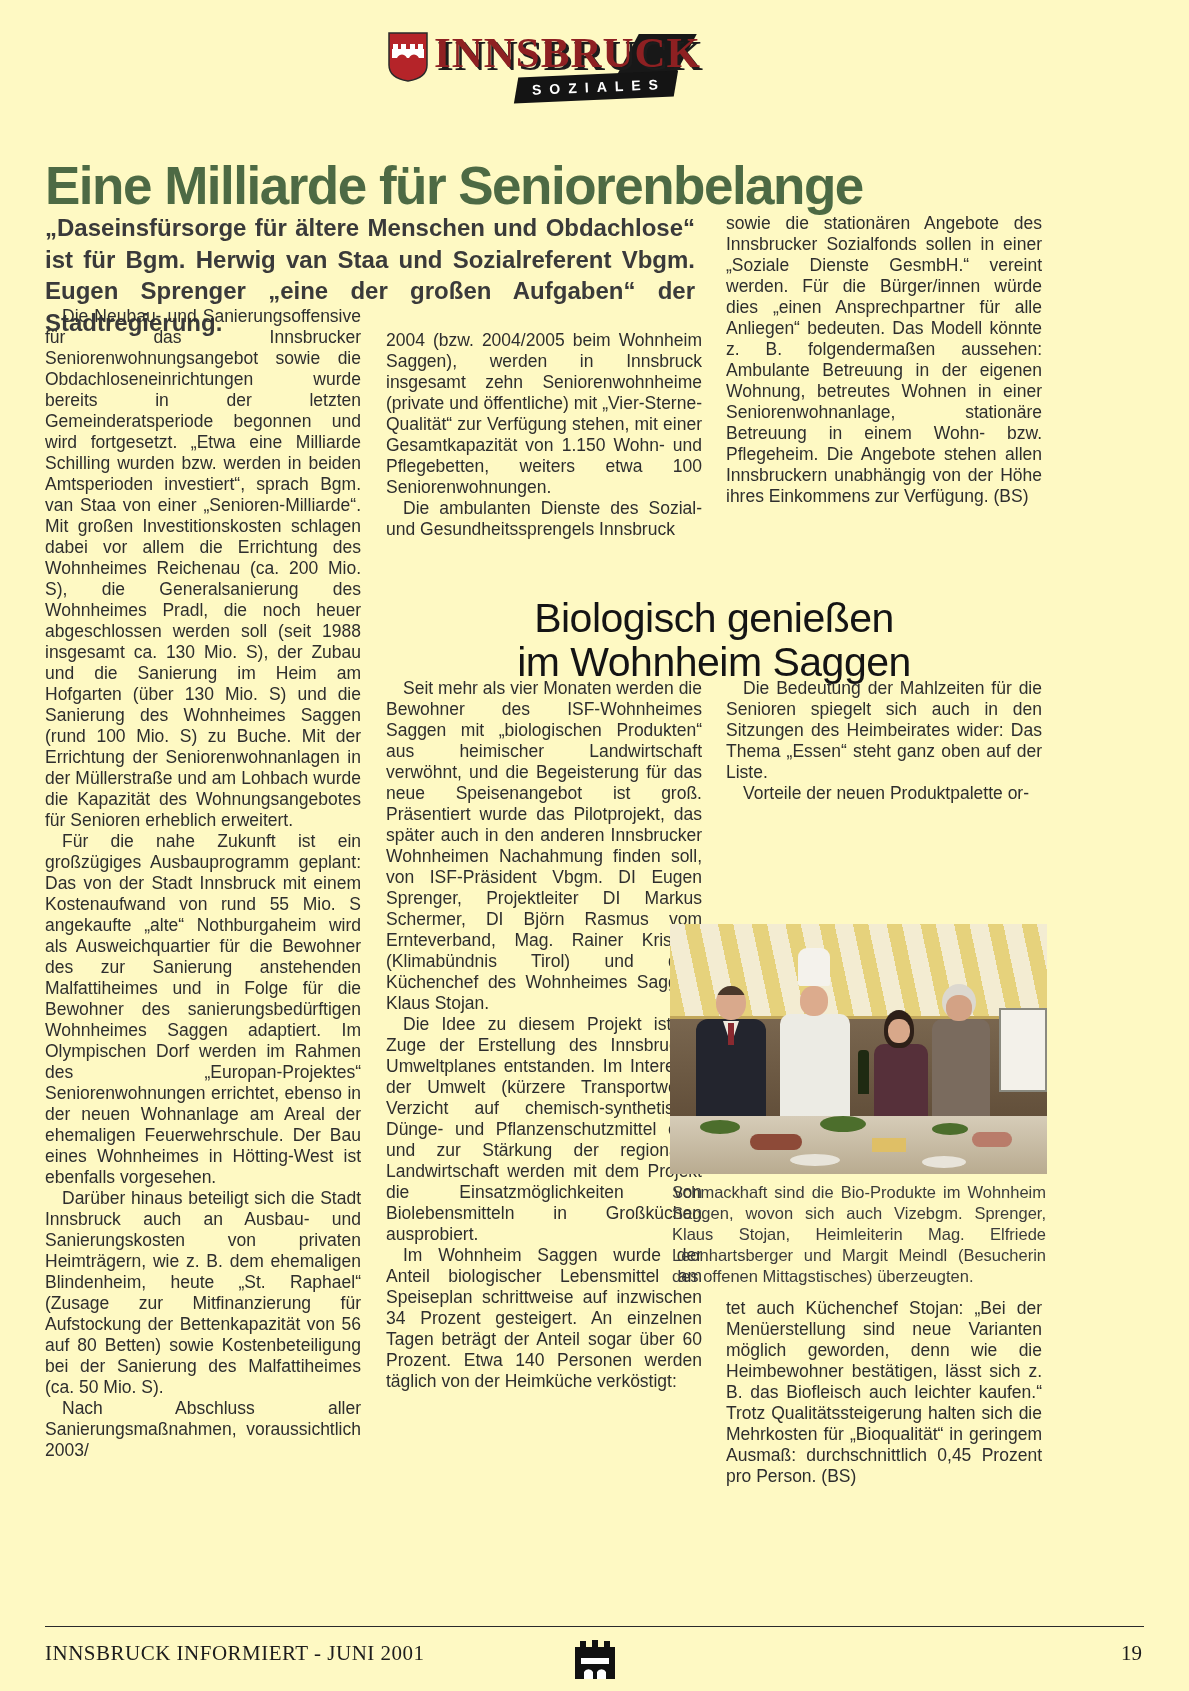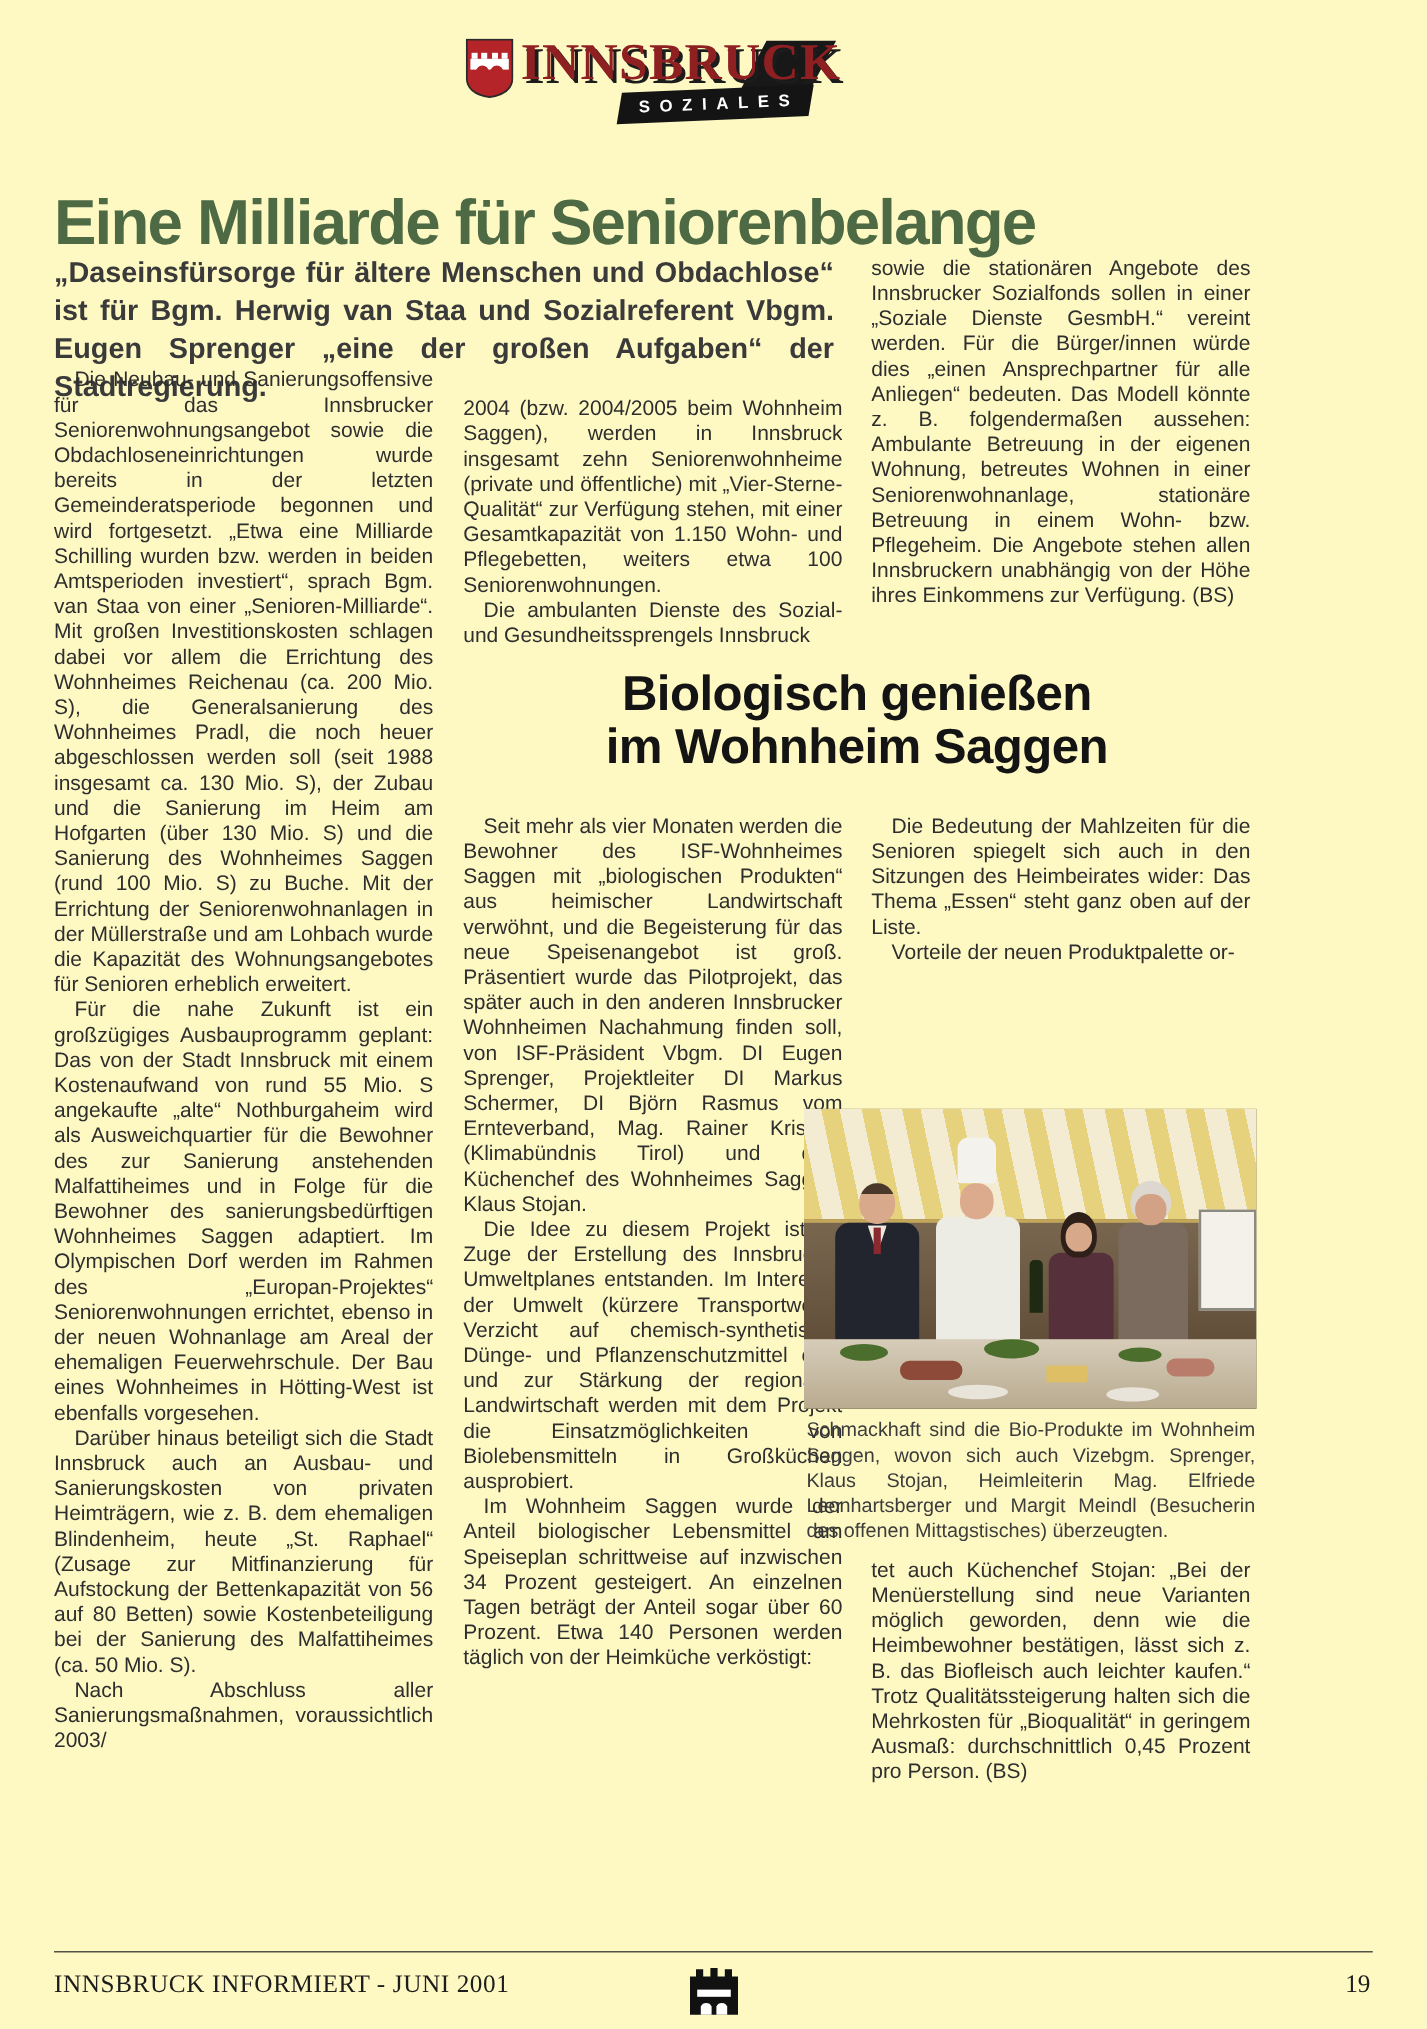--- a/index.html
+++ b/index.html
@@ -49,22 +49,22 @@
     hyphens:auto; -webkit-hyphens:auto;
   }
   .col p { margin:0; text-indent:17px; }
   .col p.ni { text-indent:0; }
   .a1c1 { left:45px;  top:306px; height:1300px; }
   .a1c2 { left:386px; top:306px; height:262px;margin-top:24px; }
   .a1c3 { left:726px; top:213px; height:350px; }
 
   
   .headline2 {
-    position:absolute; left:386px; top:556px; width:656px;
-    text-align:center; font-size:41px; font-weight:bold; line-height:1.08;
+    position:absolute; left:386px; top:596px; width:656px;
+    text-align:center; font-size:41px; font-weight:normal; line-height:1.08;
     letter-spacing:-0.5px; color:#141414;
   }
   .a2l  { left:386px; top:678px; height:855px; }
   .a2rt { left:726px; top:678px; height:242px; }
   .a2rb { left:726px; top:1298px; height:300px; }
 
   
   .photo {
     position:absolute; left:670px; top:924px; width:377px; height:250px;
     background:linear-gradient(#7a6750 90px, #55422e); overflow:hidden;

